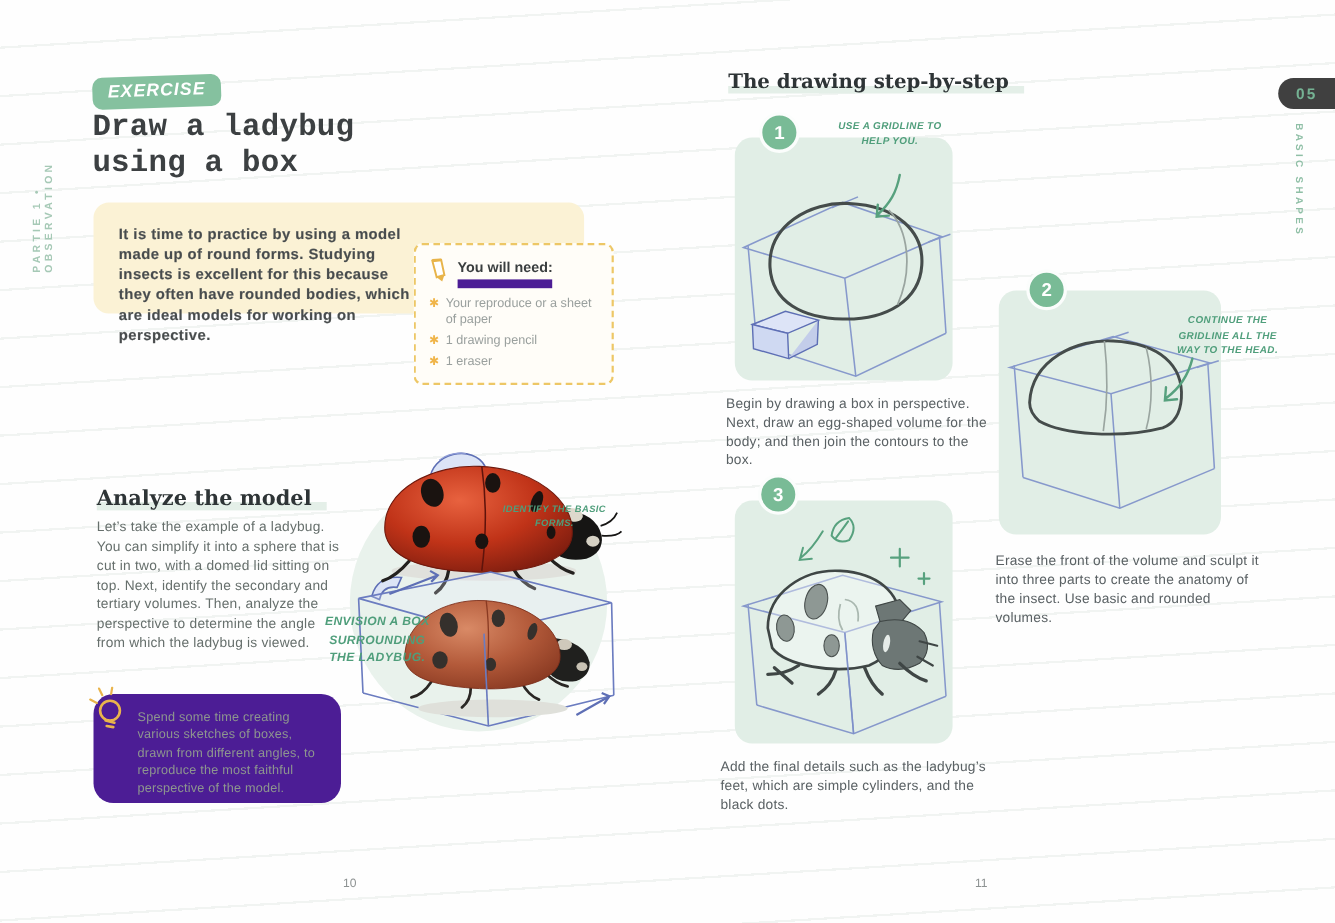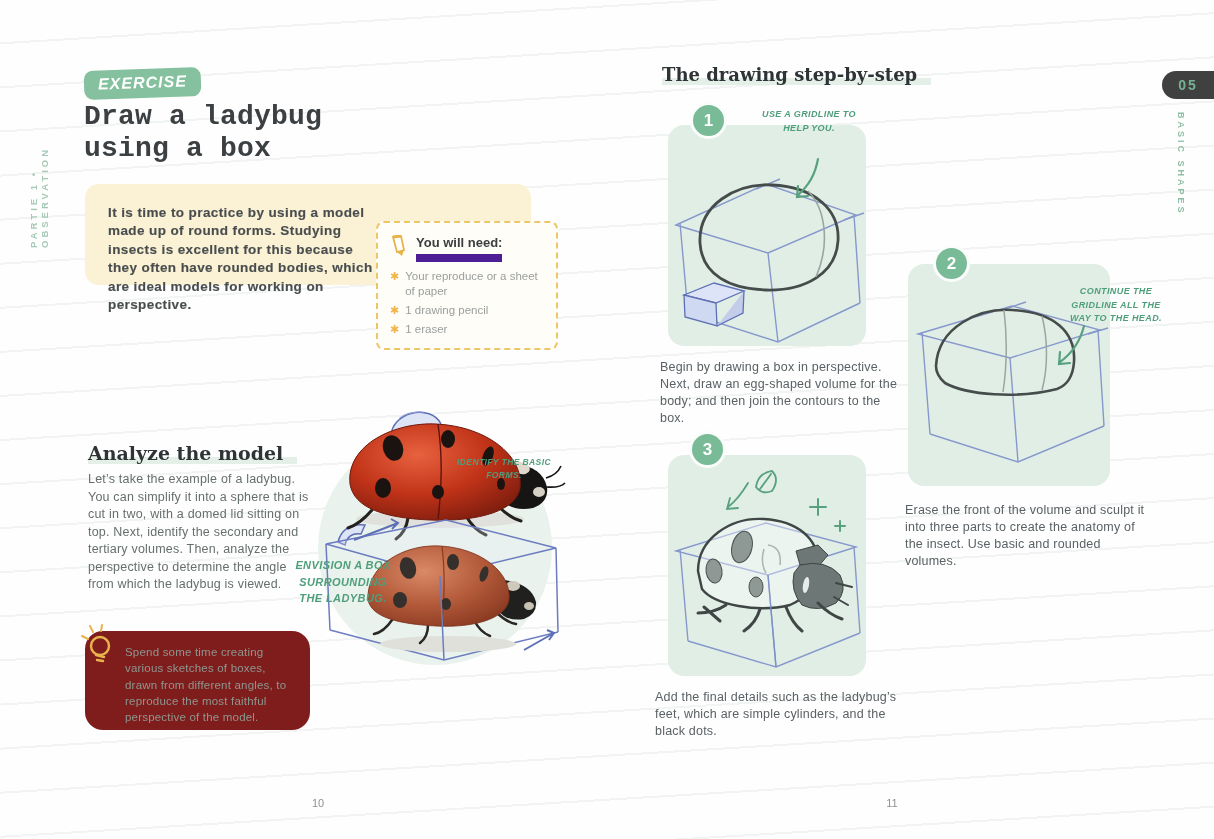--- a/index.html
+++ b/index.html
@@ -65,21 +65,21 @@
     font-size:12.5px;line-height:1.4;letter-spacing:0.2px;
   }
 
   .hand-note{
     color:#4f9e7b;font-size:9px;font-weight:bold;font-style:italic;
     letter-spacing:0.4px;line-height:1.5;text-align:center;text-transform:uppercase;
   }
   .ann-identify{left:456px;top:431px;width:96px;font-size:8.5px;margin-top:25px;}
   .ann-envision{left:288px;top:557px;width:110px;font-size:11px;z-index:3;}
 
-  .tip-box{left:85px;top:631px;width:225px;height:99px;background:#7f1d1d;border-radius:18px;}
+  .tip-box{left:85px;top:631px;width:225px;height:99px;background:#4c1d95;border-radius:18px;}
   .tip-text{
     position:absolute;left:40px;top:13px;width:172px;
     color:#8e968f;font-size:11.5px;line-height:1.42;letter-spacing:0.2px;
   }
   .bulb{left:80px;top:624px;z-index:2;}
 
   .pagenum{width:44px;text-align:center;color:#8d9292;font-size:11px;}
 
   
   .steps-head{left:662px;top:64px;font-size:18px;}

